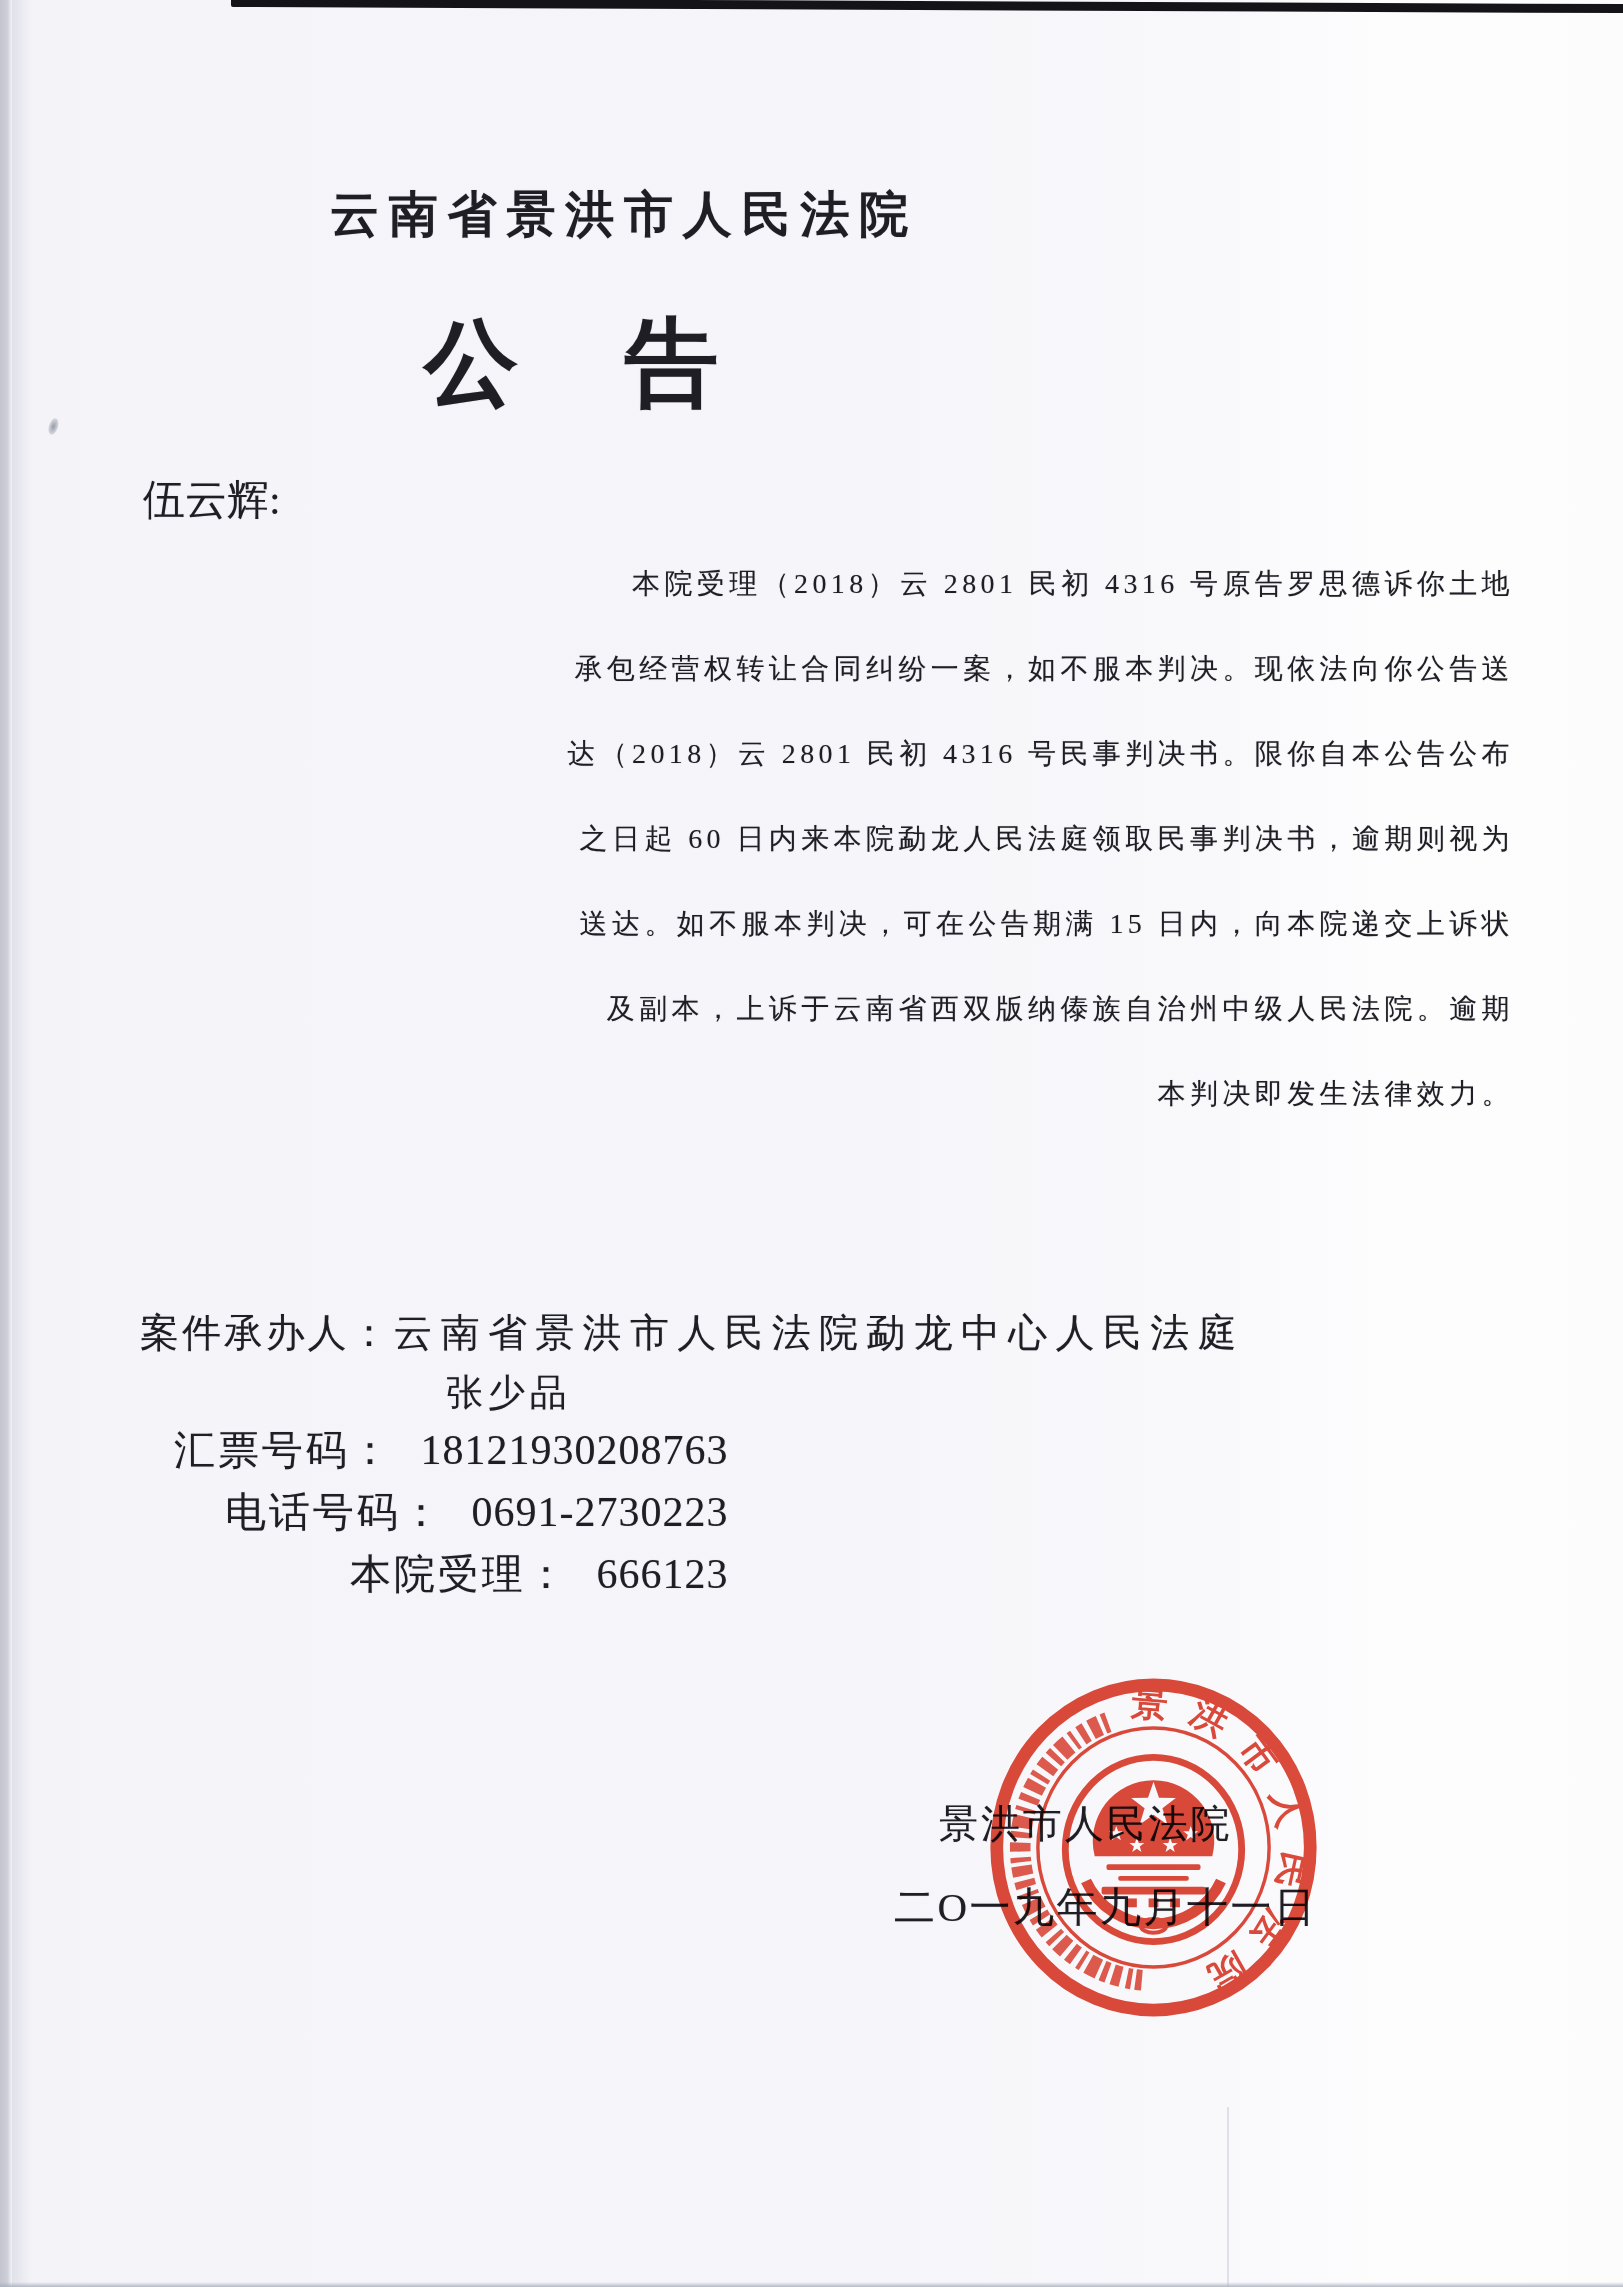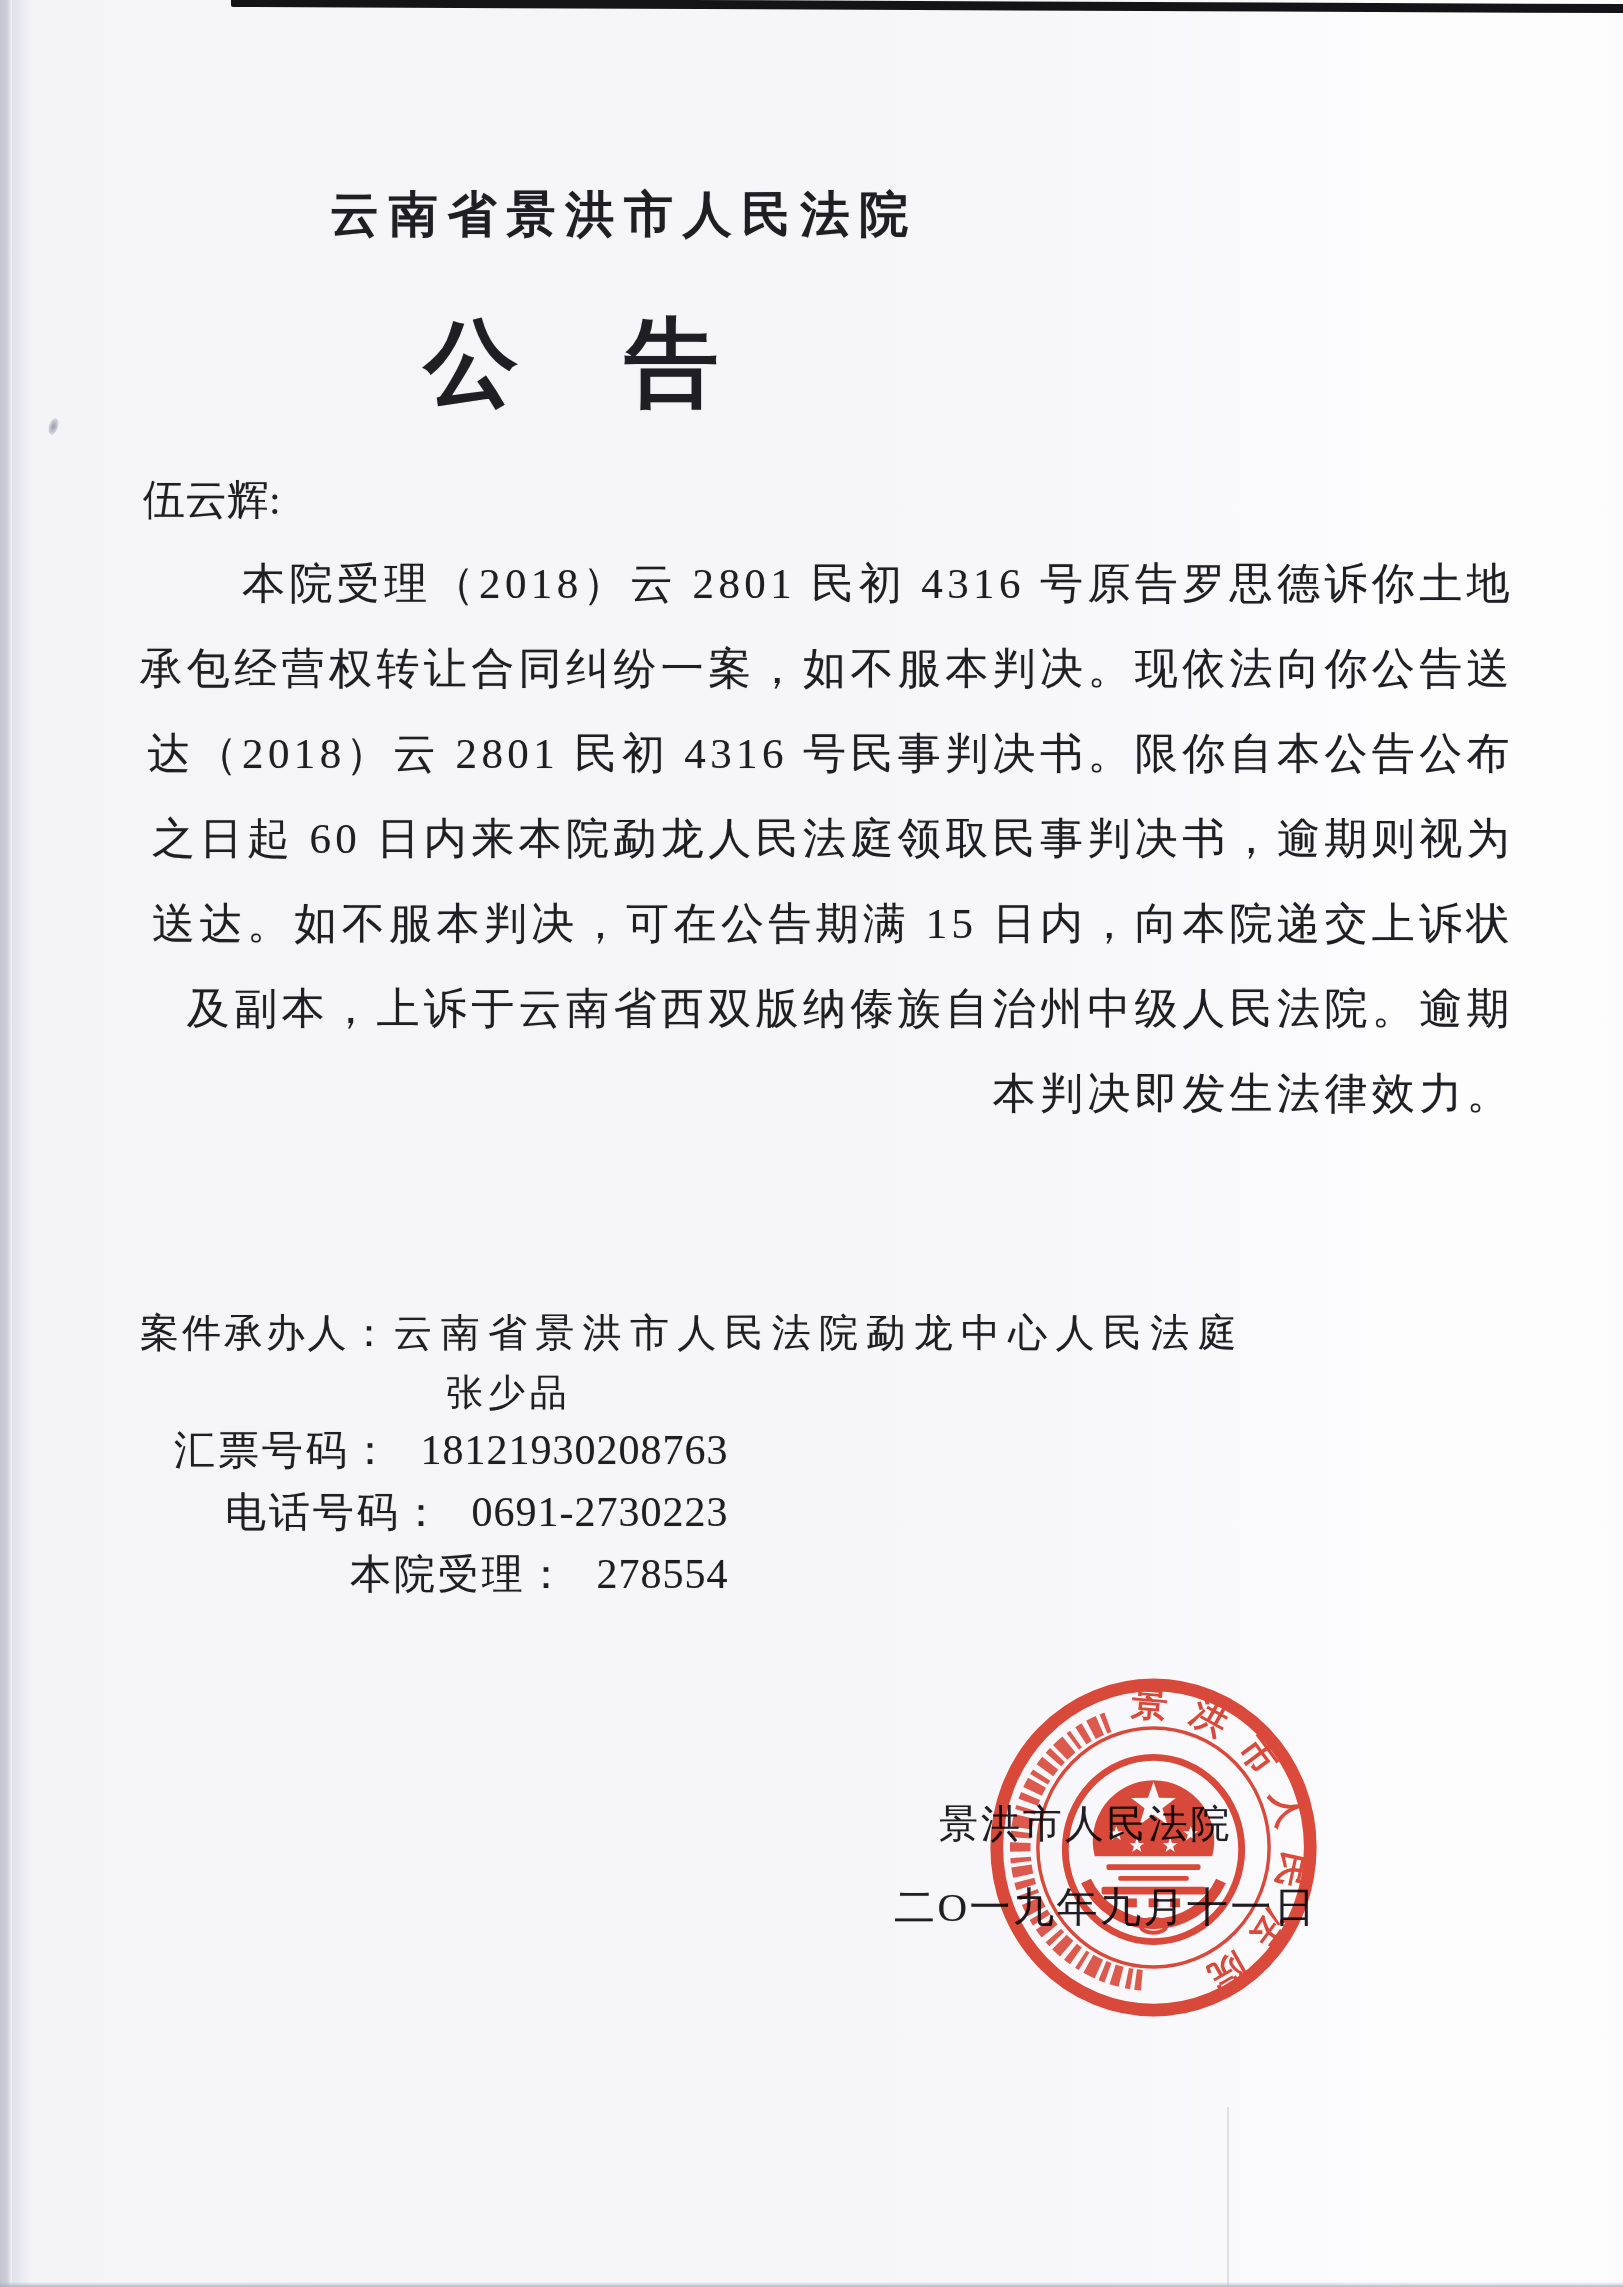--- a/index.html
+++ b/index.html
@@ -10,21 +10,21 @@
     overflow:hidden;
     background:linear-gradient(90deg,#f2f2f7 0%,#f5f5f9 8%,#f6f6fa 55%,#f9f9fc 76%,#fdfdfe 86%,#fcfcfd 100%);
     font-family:"Liberation Serif","DejaVu Serif",serif;
     color:#1e1e24;
     text-align:right;
   }
   .txt{position:absolute;white-space:nowrap;text-shadow:0 0 1px rgba(40,40,55,.35);}
   .court-header{top:182px;left:330px;font-size:49px;font-weight:bold;letter-spacing:9.8px;}
   .doc-title{top:300px;left:424px;font-size:94px;font-weight:bold;word-spacing:83px;letter-spacing:0;}
   .addressee{top:472px;left:143px;font-size:42px;}
-  .body-text{position:absolute;top:541px;left:137px;width:1377px;font-size:43px;letter-spacing:4.4px;}
+  .body-text{position:absolute;top:541px;left:137px;width:1377px;font-size:28px;letter-spacing:4.4px;}
   .bline{height:85px;line-height:85px;white-space:nowrap;text-shadow:0 0 1px rgba(40,40,55,.35);}
   .indent{text-indent:88px;}
   .handler-line{top:1306px;left:140px;font-size:39px;}
   .handler-line .lbl{letter-spacing:2.9px;margin-top:38px;}
   .handler-line .unit{letter-spacing:8.3px;margin-left:2px;}
   .handler-name{top:1368px;left:446px;font-size:37px;letter-spacing:4.9px;}
   .contact{position:absolute;top:1419px;left:174px;font-size:41px;}
   .crow{height:62px;line-height:62px;white-space:nowrap;text-shadow:0 0 1px rgba(40,40,55,.35);}
   .crow .lbl{letter-spacing:2.9px;}
   .crow .val{margin-left:27px;letter-spacing:1px;font-size:42px;}
@@ -76,21 +76,21 @@
   <div class="txt handler-name">张少品</div>
 
   <div class="contact">
     <div class="crow">
       <span class="lbl">汇票号码：</span><span class="val">18121930208763</span>
     </div>
     <div class="crow">
       <span class="lbl">电话号码：</span><span class="val">0691-2730223</span>
     </div>
     <div class="crow">
-      <span class="lbl">本院受理：</span><span class="val">278554</span>
+      <span class="lbl">本院受理：</span><span class="val">666123</span>
     </div>
   </div>
 
   <div class="txt sig-court">景洪市人民法院</div>
   <div class="txt sig-date">二O一九年九月十一日</div>
 
   <div class="seal">
     <svg viewBox="0 0 346 358" xmlns="http://www.w3.org/2000/svg">
 
       <ellipse class="ink" cx="173" cy="179" rx="160" ry="166" fill="none" stroke-width="13"></ellipse>

